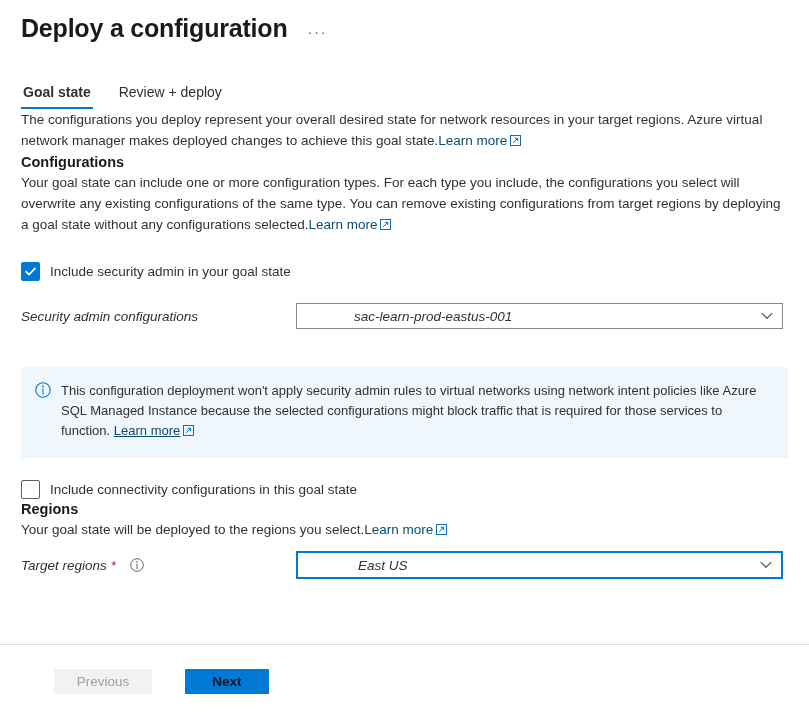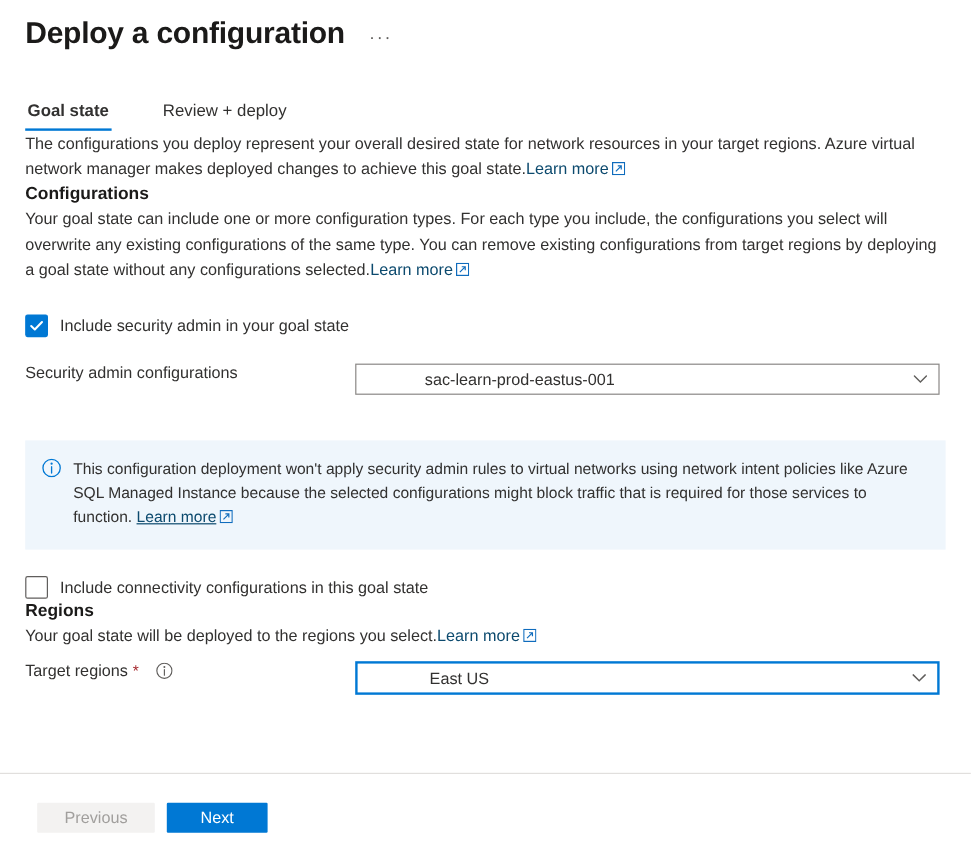--- a/index.html
+++ b/index.html
@@ -49,21 +49,21 @@
     cursor: pointer;
     padding: 4px 6px;
     margin-top: 8px;
     font-family: "Liberation Sans", sans-serif;
   }
 
   
   .tabs {
     display: flex;
     align-items: center;
-    gap: 41px;
+    gap: 24px;
     padding: 0 0 0 21px;
     margin-top: 36px;
   }
   .tab {
     position: relative;
     padding: 4px 2px 9px 2px;
     font-size: 14px;
     color: #323130;
     cursor: pointer;
     white-space: nowrap;
@@ -146,21 +146,22 @@
   }
   .check-label {
     font-size: 13.5px;
     color: #323130;
     line-height: 19px;
   }
 
   
   .field-row {
     display: flex;
-    align-items: flex-start;
+    align-items: center;
+    font-style: italic;
   }
   .gap-field1 { margin-top: 22px; }
   .gap-field2 { margin-top: 10px; }
 
   .field-label {
     font-size: 13.5px;
     color: #323130;
     width: 275px;
     flex: none;
     display: flex;
@@ -251,30 +252,31 @@
   }
   .btn {
     font-family: "Liberation Sans", sans-serif;
     font-size: 13.5px;
     height: 25px;
     min-width: 98px;
     border: none;
     border-radius: 1px;
     cursor: pointer;
     padding: 0 2px;
+    margin-left: 23px;
   }
   .btn-disabled {
     background: #f3f2f1;
     color: #a19f9d;
     cursor: default;
   }
   .btn-primary {
     background: #0078d4;
-    color: #ffffff;
-    font-weight: 400;
+    color: #0f172a;
+    font-weight: 700;
     min-width: 84px;
   }
 </style>
 </head>
 <body>
 
 <div class="page">
 
   <div class="header-row">
     <h1 class="page-title">Deploy a configuration</h1>

